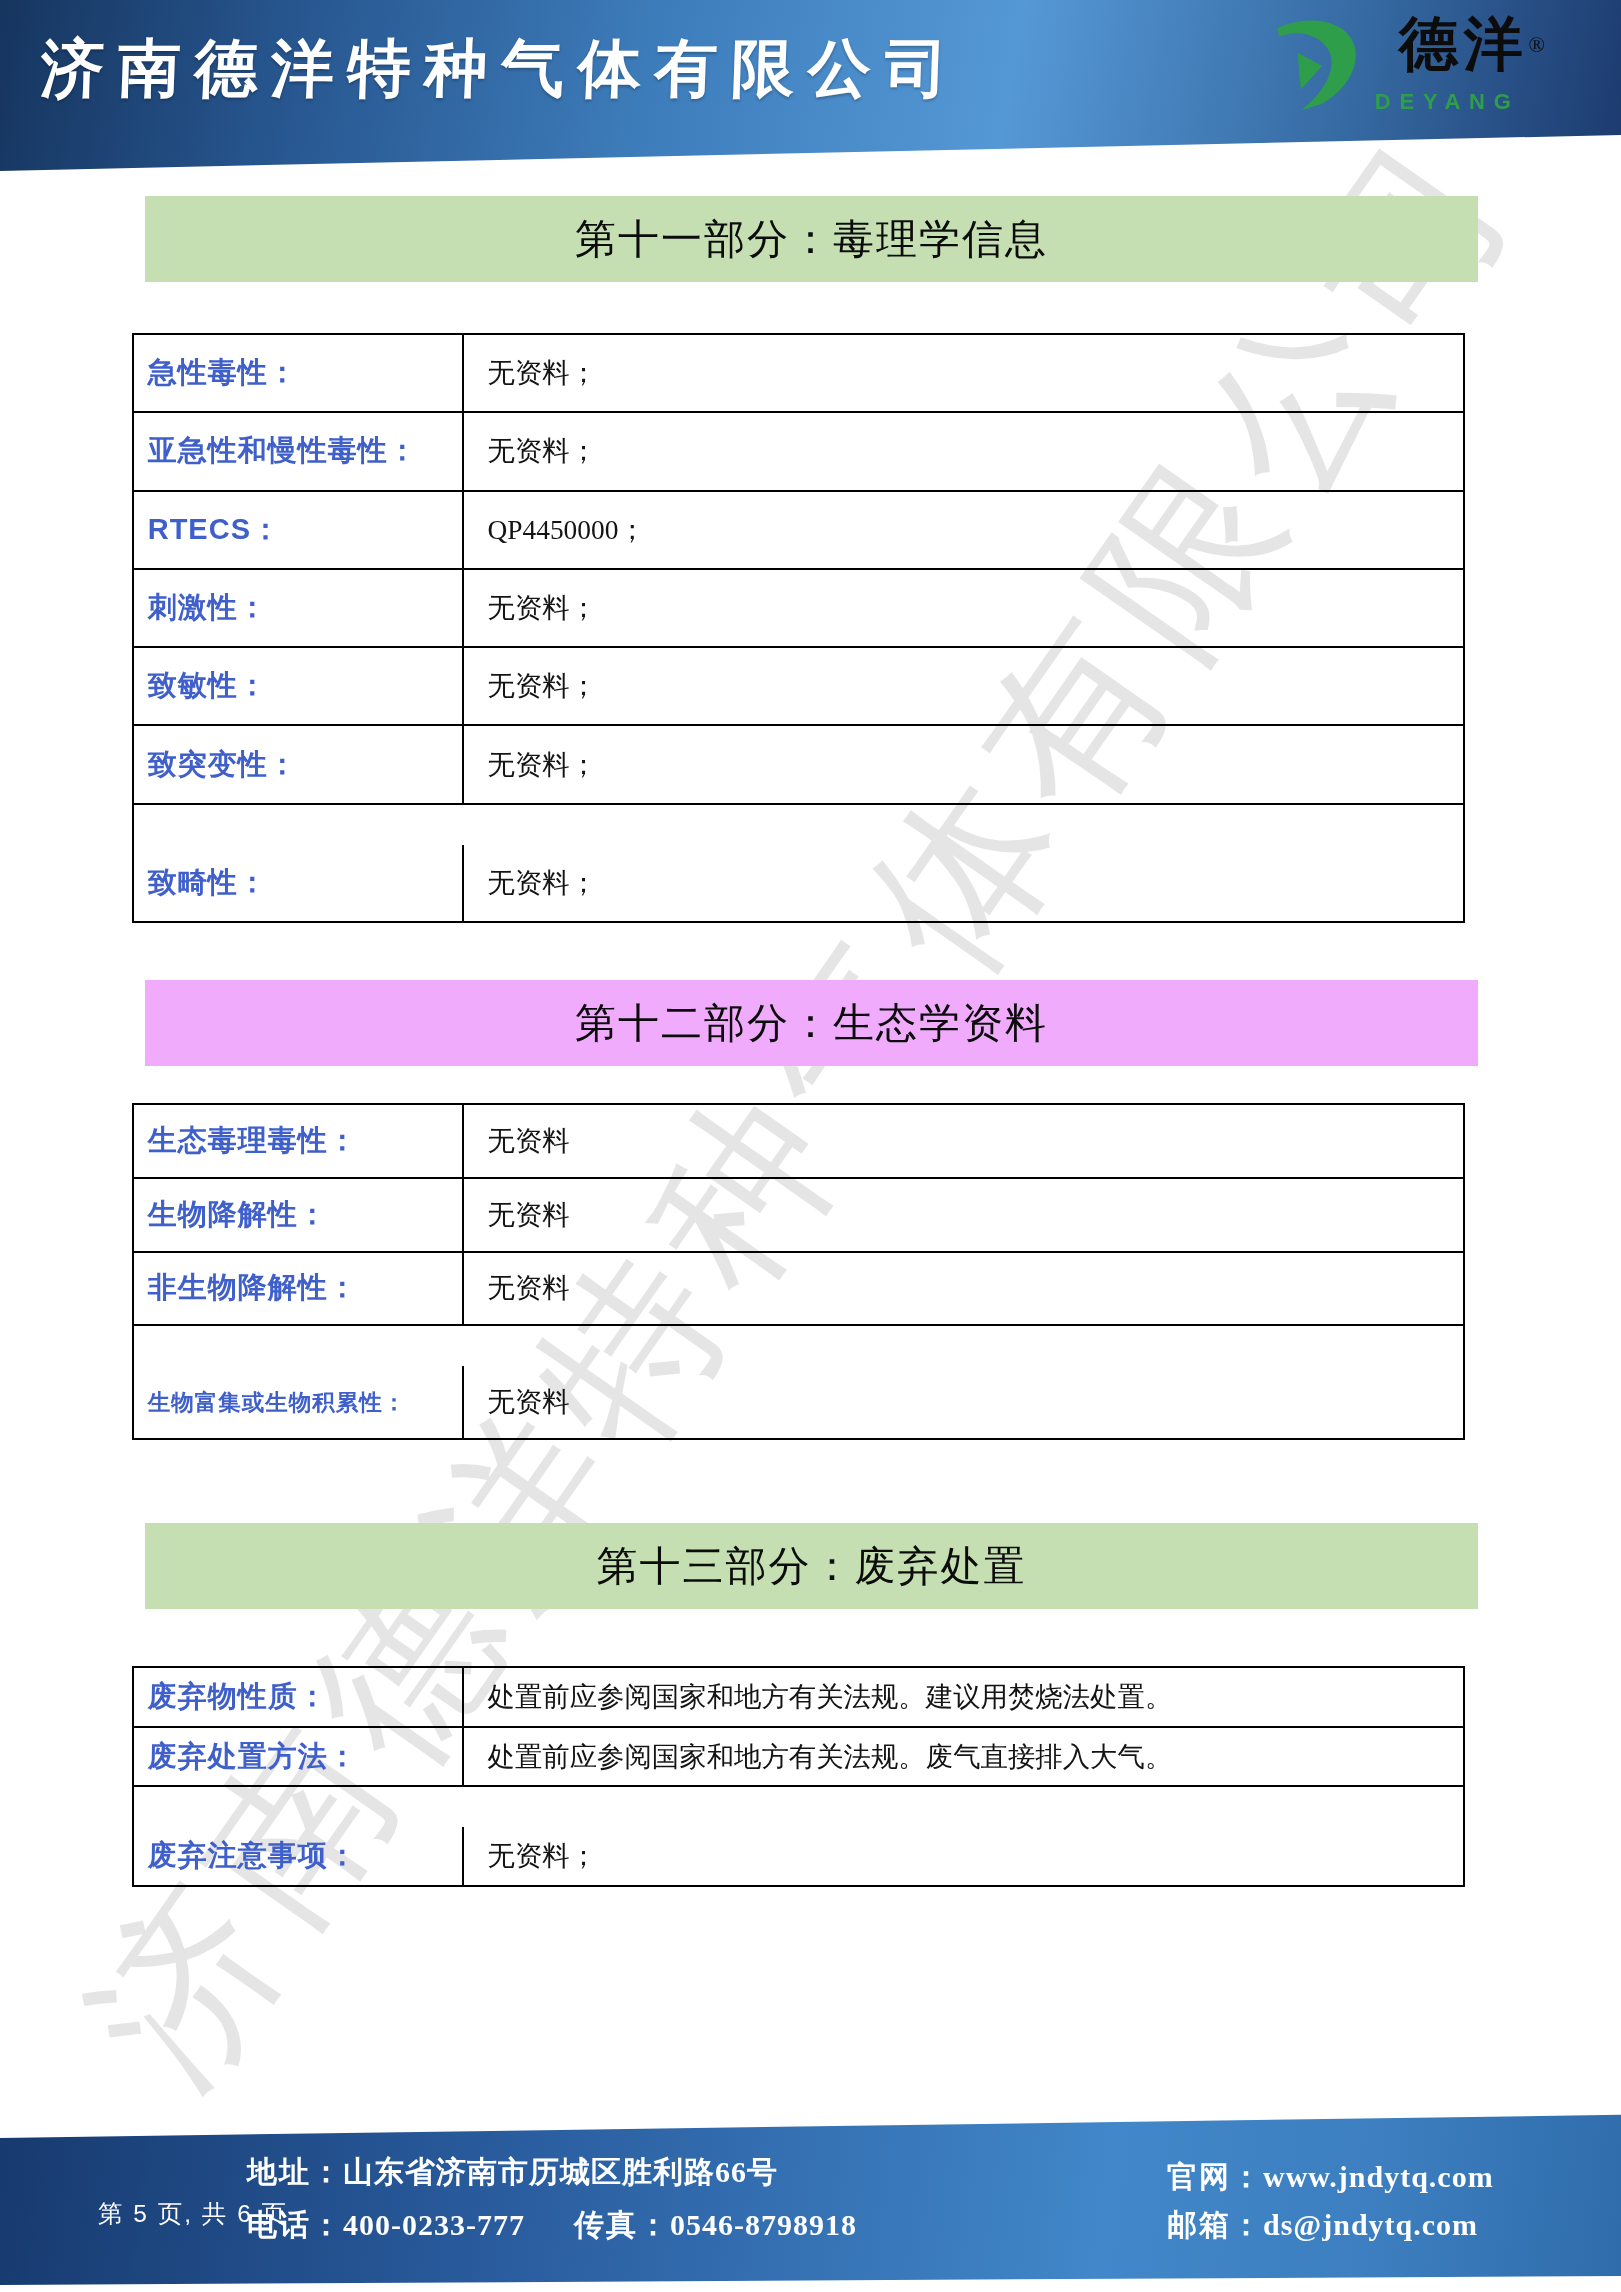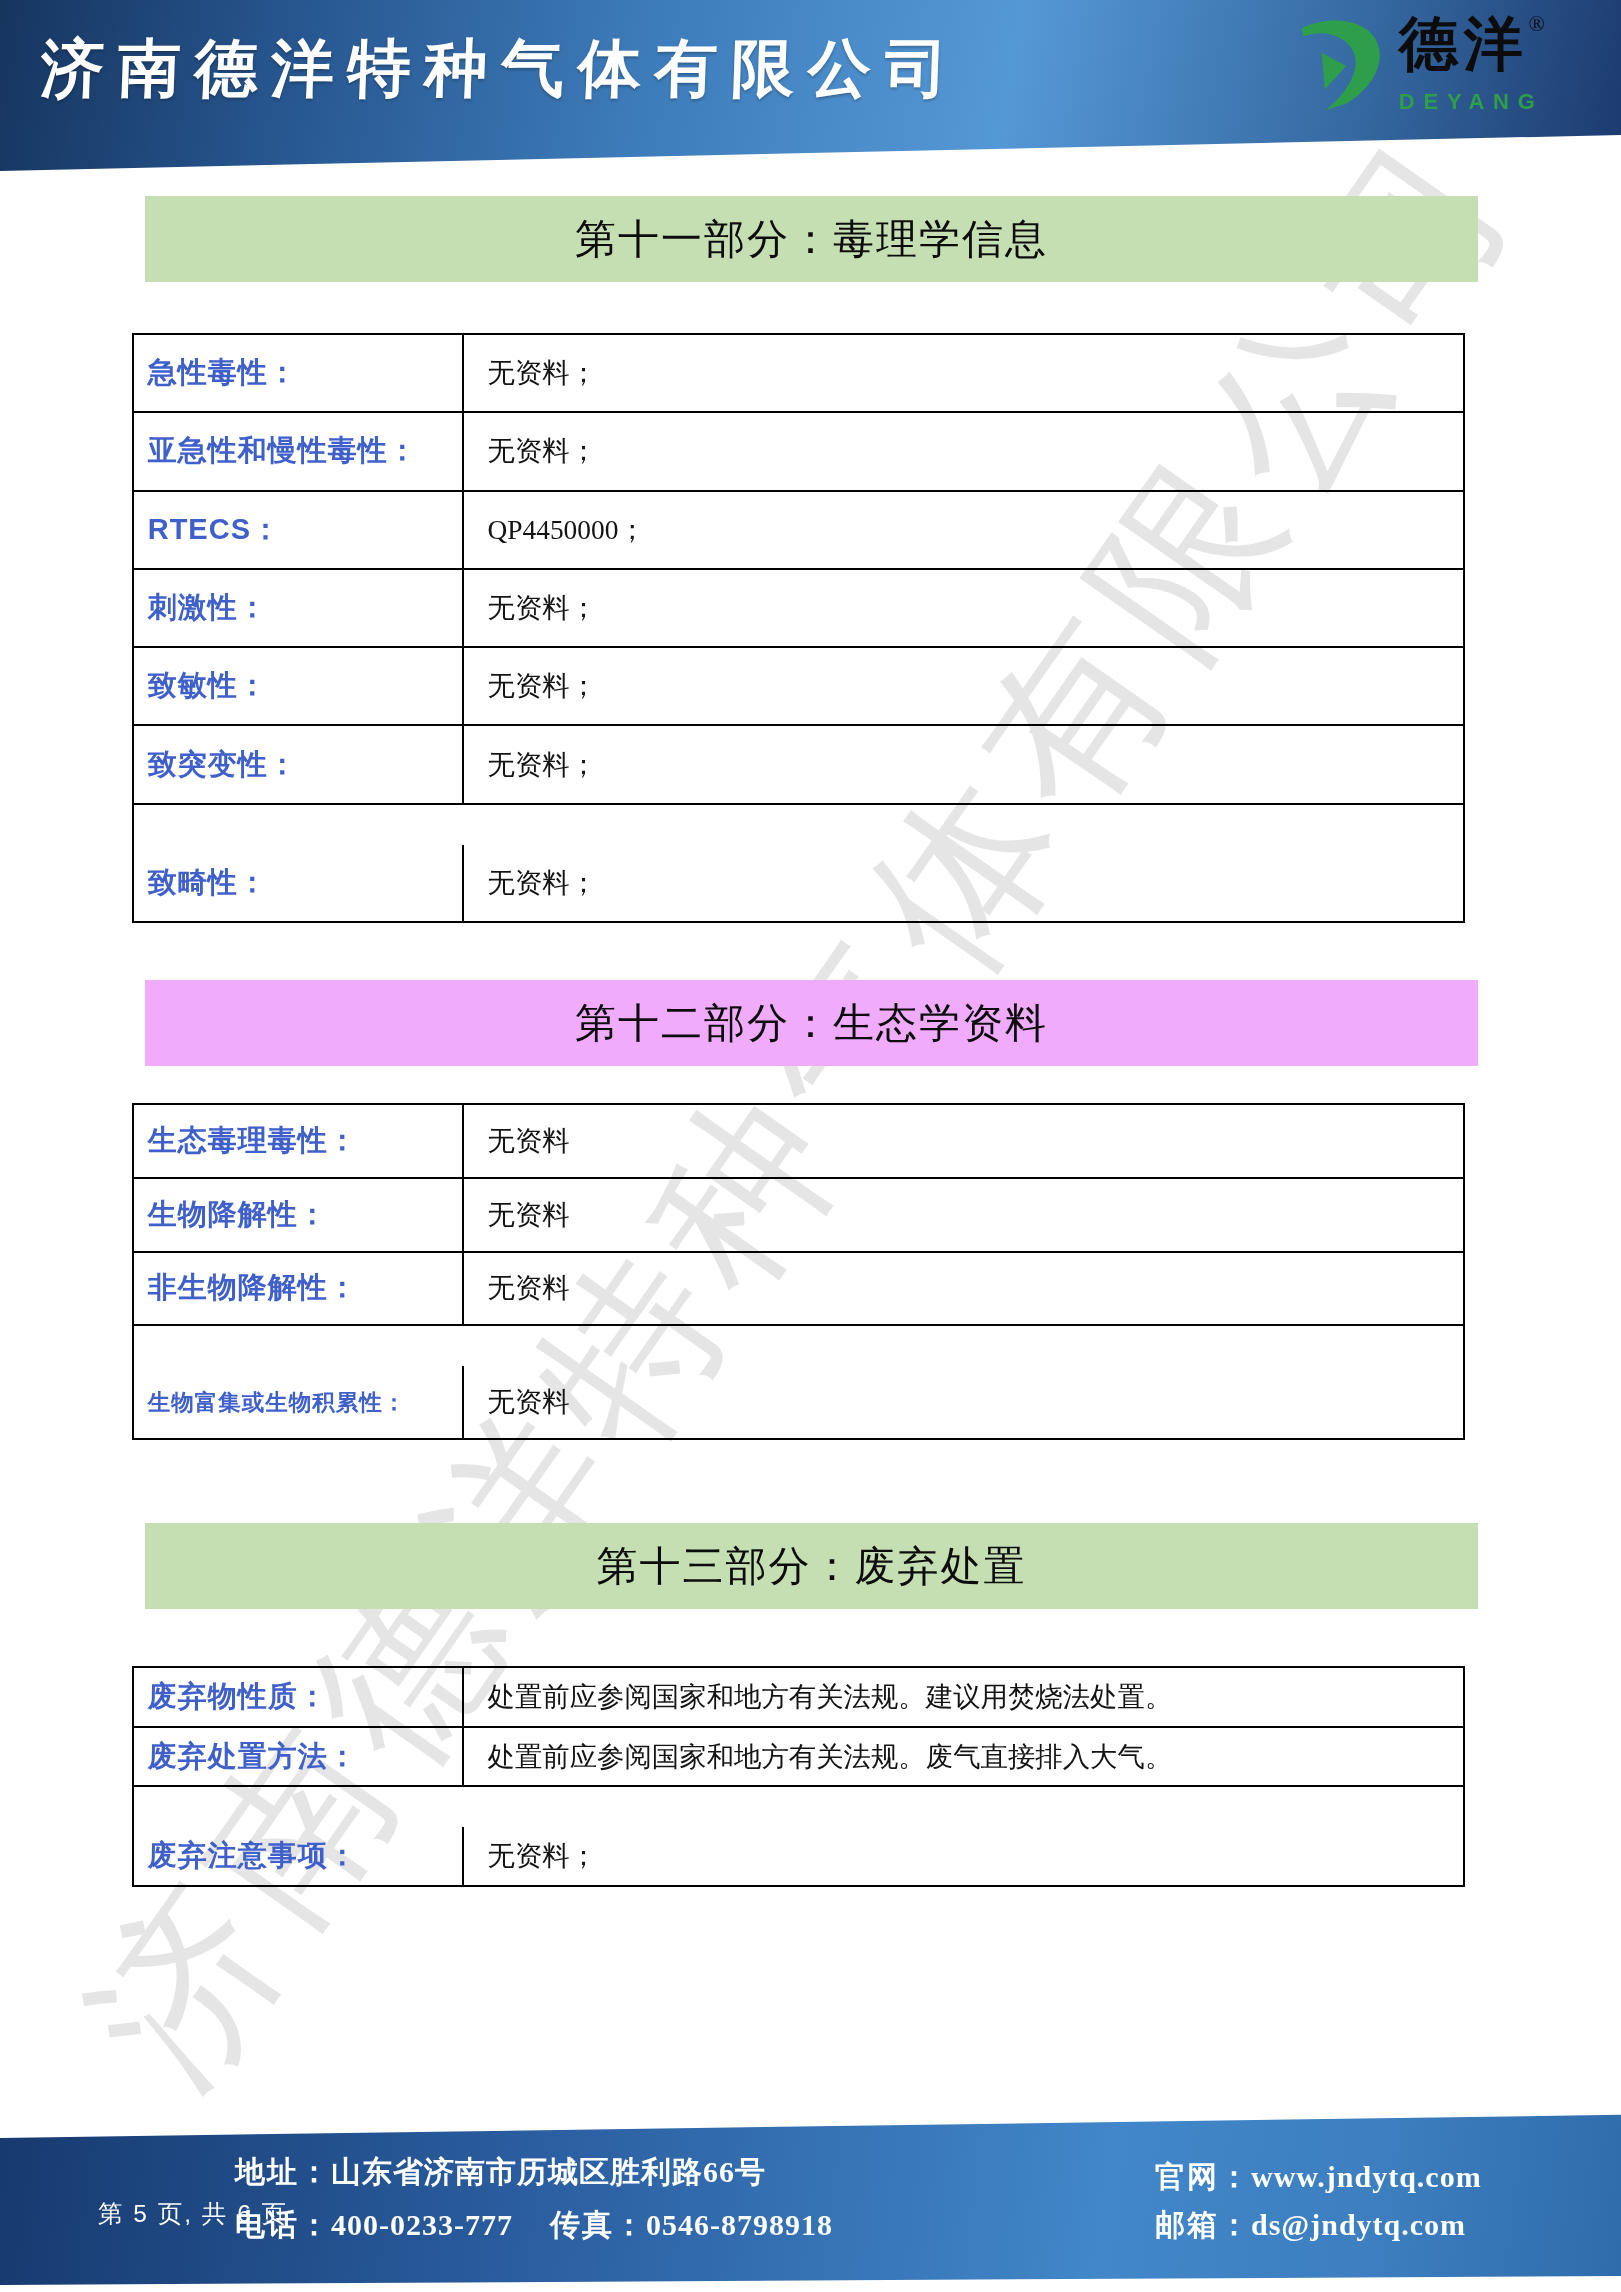--- a/index.html
+++ b/index.html
@@ -18,21 +18,21 @@
   .company-title {
     position:absolute; left:41px; top:25.5px;
     font-size:63px; font-weight:700; color:#ffffff; letter-spacing:13.7px;
     font-family:"DejaVu Serif","Liberation Serif",serif;
     text-shadow:0 2px 2.9px rgba(0,0,0,.25);
     transform:skewX(-2deg);
   }
   .logo { position:absolute; right:76px; top:11.8px; display:flex; align-items:flex-start; }
   .logo svg { width:102px; height:102px; margin-right:9.8px; }
   .logo-text { display:flex; flex-direction:column; }
-  .logo-cn-row { display:flex; align-items:flex-start; }
+  .logo-cn-row { display:flex; align-items:center;margin-left:24px; }
   .logo-cn {
     font-family:"Liberation Sans","DejaVu Sans",sans-serif;
     font-weight:800; font-size:59px; line-height:65px; color:#0c0c0c; letter-spacing:5.9px;
   }
   .logo-reg { font-size:21.6px; color:#0c0c0c; line-height:21.6px; margin-top:2px; }
   .logo-en {
     font-family:Liberation Sans, sans-serif;
     font-weight:700; font-size:22px; color:#2f9e4a; letter-spacing:8.8px; margin-top:12px;
   }
 
@@ -79,21 +79,21 @@
     position:absolute; left:0; top:2107px; width:1621px; height:185px; z-index:4;
     background:linear-gradient(97deg,#173a6f 0%,#2a5d9f 32%,#4187c9 68%,#3d7fc0 84%,#2f6cab 100%);
     clip-path:polygon(0 31px,100% 7.8px,100% 169px,0 178px);
   }
   .page-info {
     position:absolute; left:98px; top:90px;
     font-size:24.5px; color:#ffffff; letter-spacing:2px;
     font-family:"Liberation Sans","DejaVu Sans",sans-serif;
   }
   .contact-line { position:absolute; white-space:nowrap; color:#fff; }
-  .contact-pair { display:inline-block; margin-right:33px; }
+  .contact-pair { display:inline-block; margin-right:33px;margin-left:12px; }
   .contact-label {
     font-size:30px; font-weight:700; color:#fff; letter-spacing:2px;
     font-family:"Liberation Sans","DejaVu Sans",sans-serif;
   }
   .contact-value { font-size:30px; font-weight:700; color:#fff; letter-spacing:1px; }
   #line-addr { left:235px; top:45px; }
   #line-tel  { left:235px; top:98px; }
   #line-web  { left:1155px; top:50px; }
   #line-mail { left:1155px; top:98px; }
 </style>

